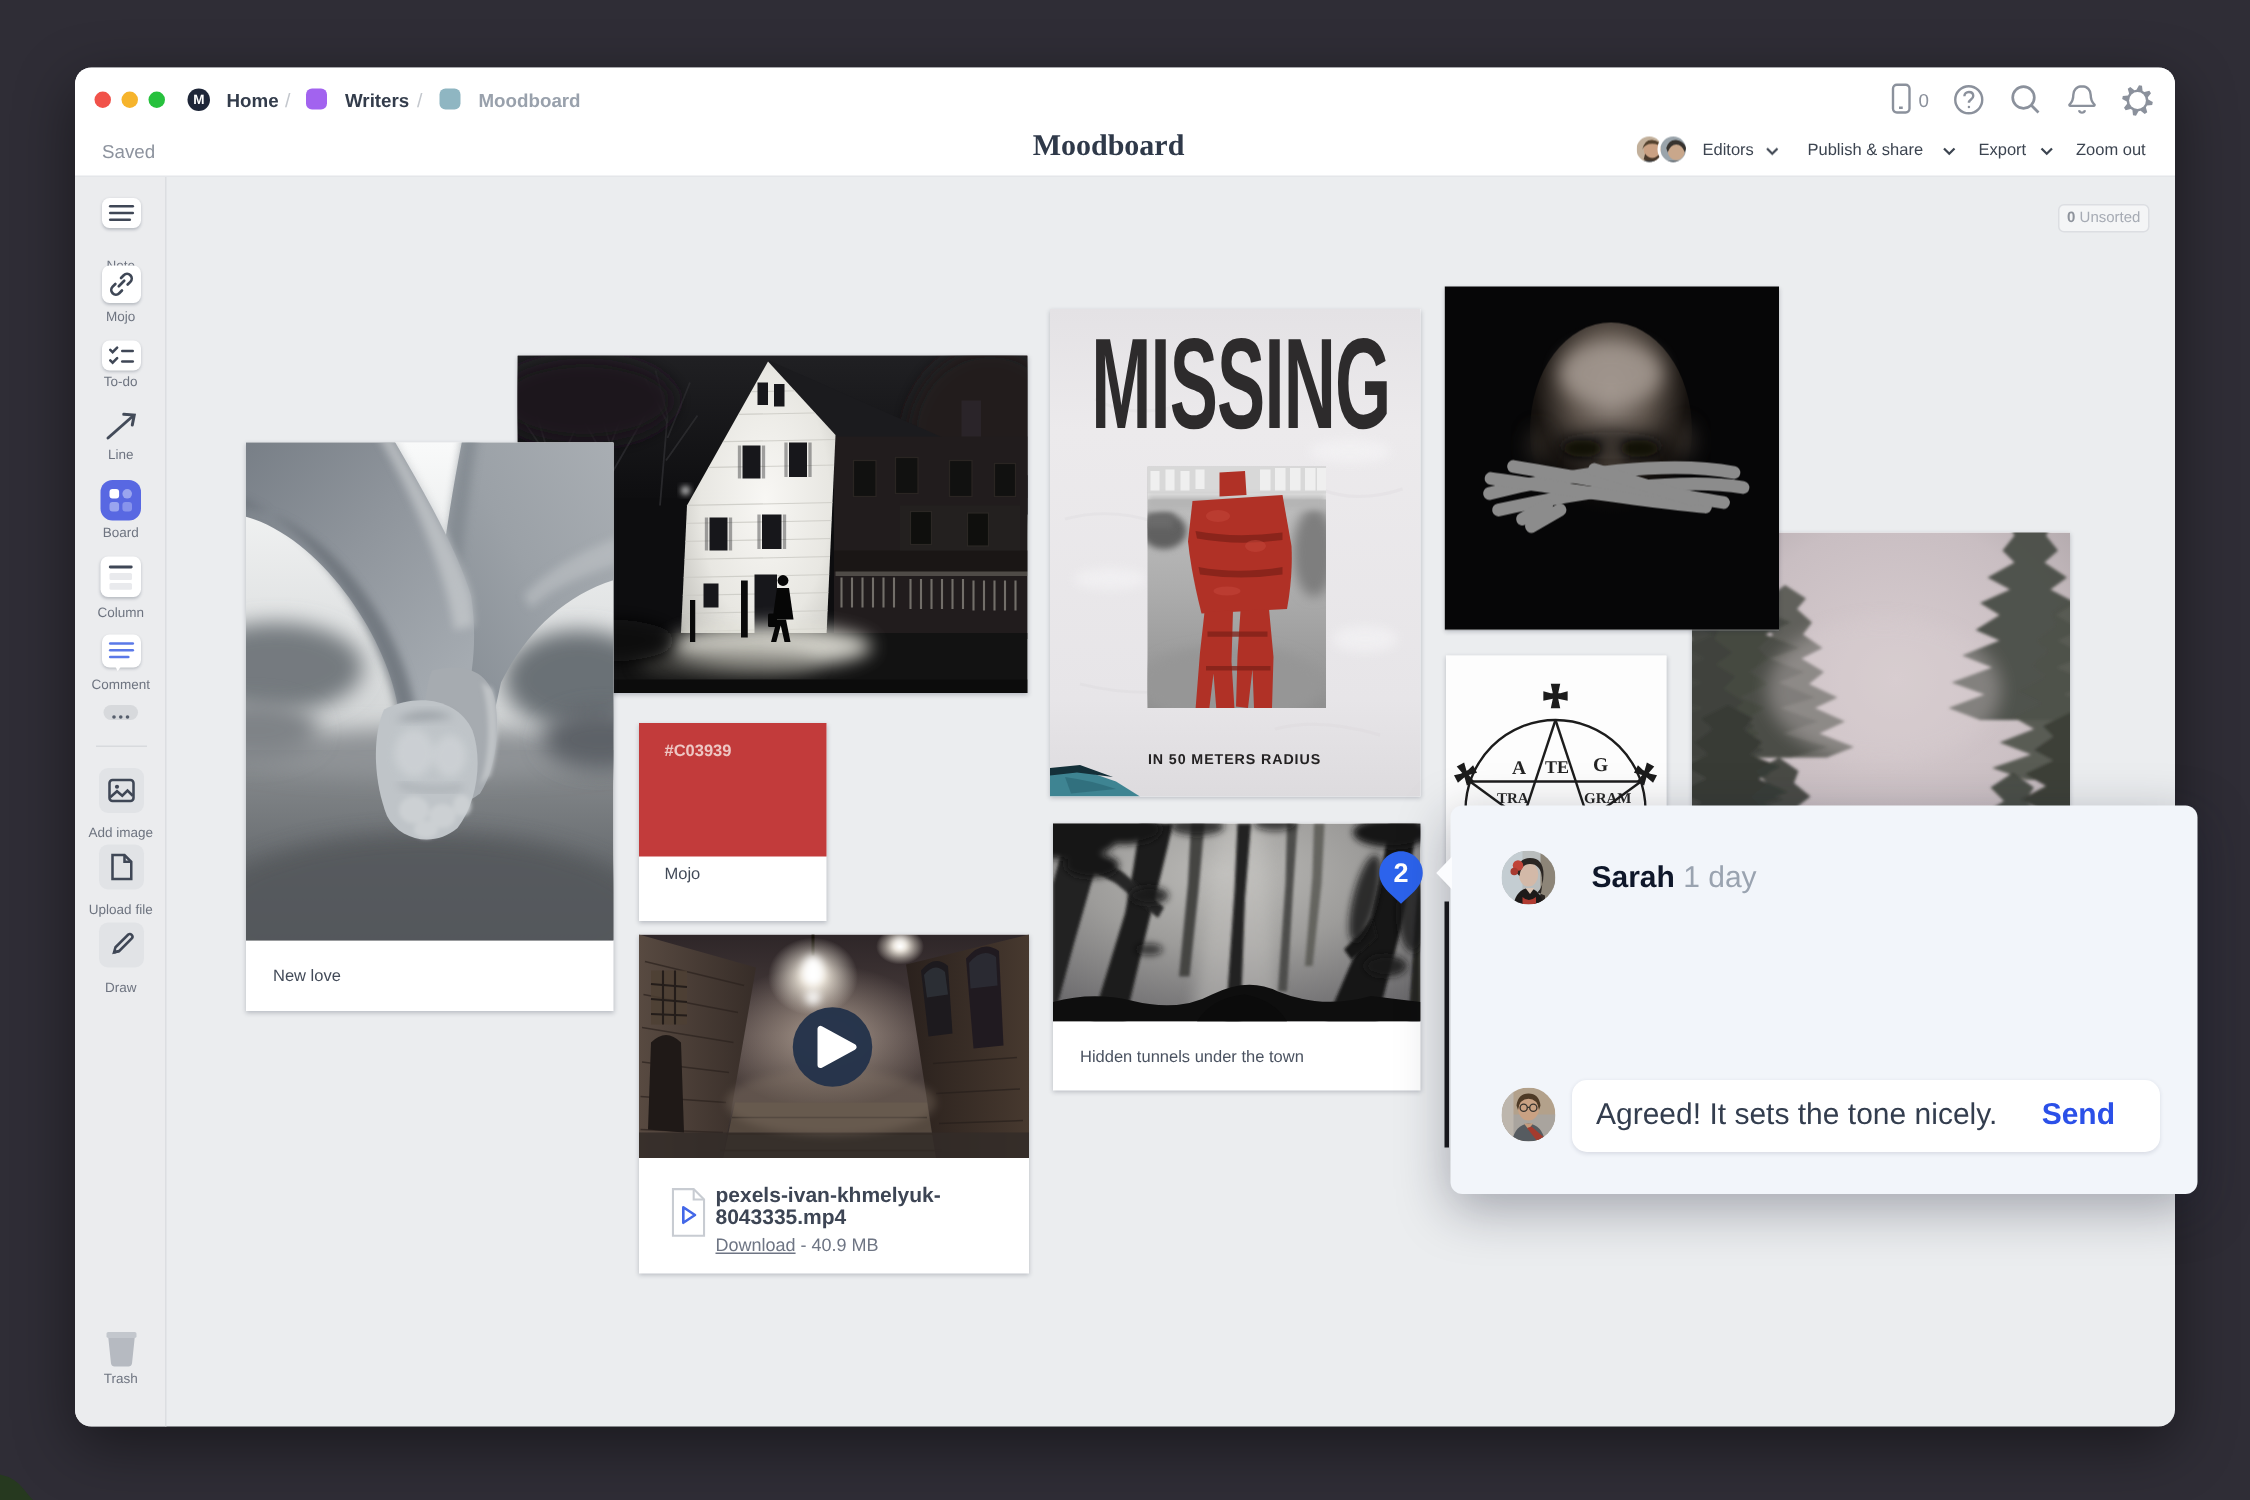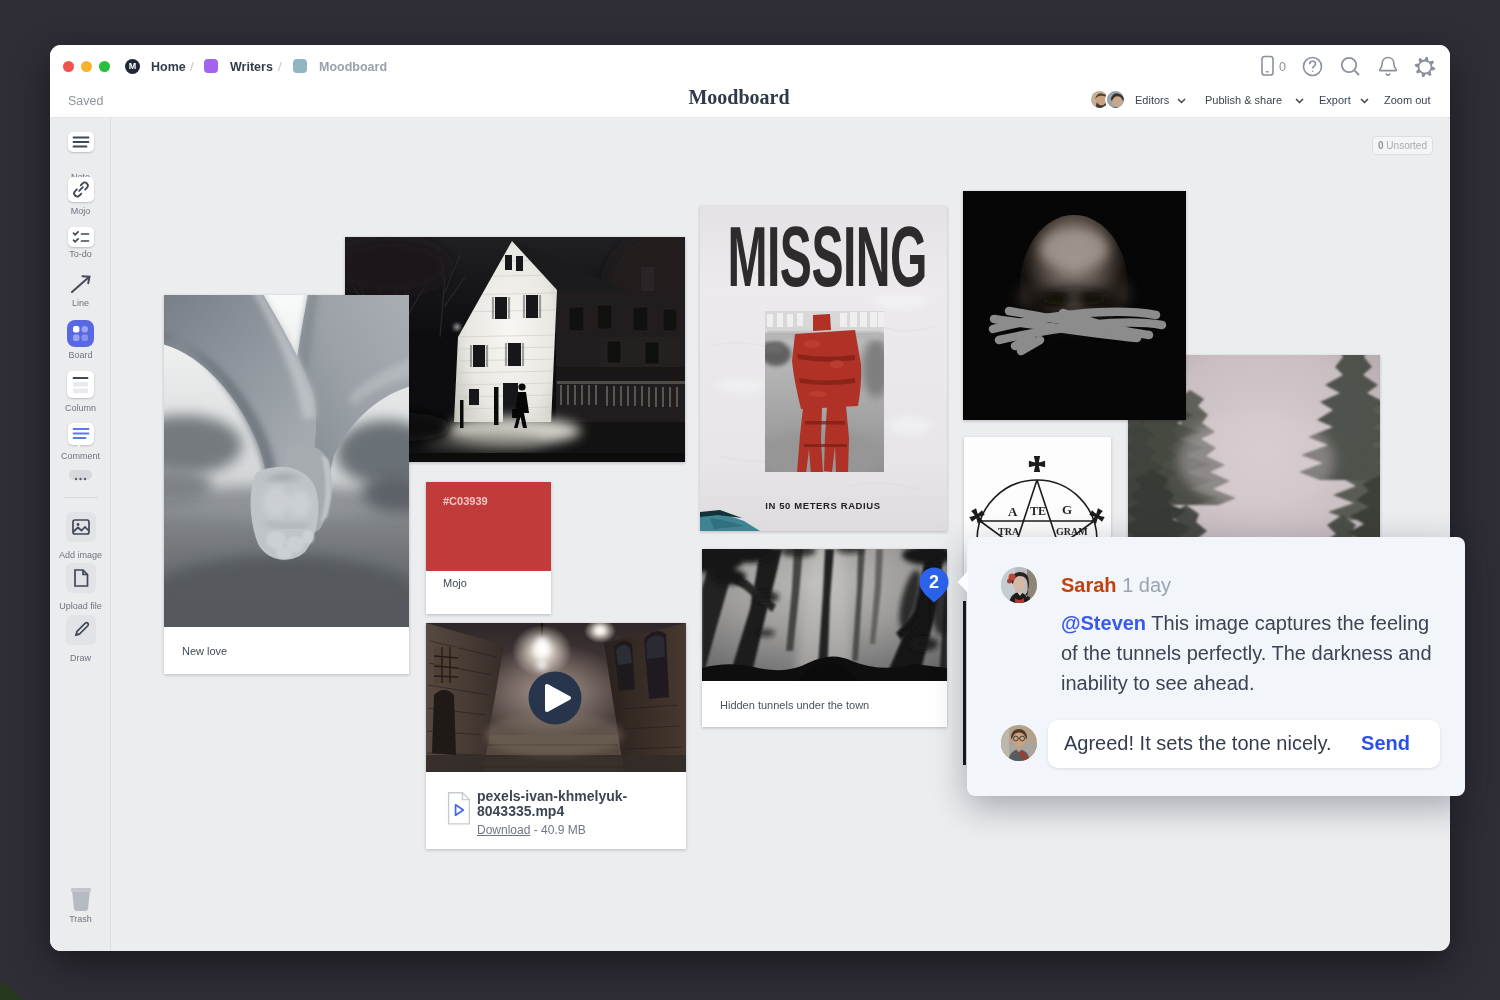--- a/index.html
+++ b/index.html
@@ -778,22 +778,21 @@
           <rect width="14" height="36" fill="#c4cdd2"></rect>
           <rect x="26" width="10" height="36" fill="#8d8578"></rect>
           <ellipse cx="18" cy="16" rx="6.5" ry="8" fill="#d3b9a8"></ellipse>
           <path d="M10,15 Q11,5 19,5 Q28,5 28,16 Q28,24 24,28 L29,30 L29,36 L23,36 Q28,28 27,18 Q26,9 19,9 Q13,9 12,17 z" fill="#2a2522"></path>
           <circle cx="11" cy="10" r="3.5" fill="#c04438"></circle>
           <circle cx="8.5" cy="14" r="2.5" fill="#a83a30"></circle>
           <path d="M8,36 Q10,26 18,25 Q26,26 28,36 z" fill="#1d1a19"></path>
           <path d="M16,25 l3,4 l3,-4 z" fill="#d8c2b2"></path>
           <path d="M14,31 q4,4 9,0 l0,5 l-9,0 z" fill="#b03b31"></path>
         </svg></div>
-    <div style="position:absolute; left:94px; top:37px; font-size:20px;"><b style="color:#c2410c;">Sarah</b> <span style="color:#9aa3b0;">1 day</span></div>
-    <div id="ctext"><b style="color:#3a5ae8;">@Steven</b> This image captures the feeling of the tunnels perfectly. The darkness and inability to see ahead.</div>
+    <div style="position:absolute; left:94px; top:37px; font-size:20px;"><b style="color:#0f172a;">Sarah</b> <span style="color:#9aa3b0;">1 day</span></div>
     <div class="pavatar" style="left:34px; top:188px;" id="avatar2"><svg width="36" height="36" viewBox="0 0 36 36">
           <rect width="36" height="36" fill="#b3a18b"></rect>
           <rect y="18" width="36" height="18" fill="#a9a49e"></rect>
           <rect width="8" height="36" fill="#bdb6ad"></rect>
           <ellipse cx="18" cy="14" rx="7" ry="8" fill="#c9a183"></ellipse>
           <path d="M10,12 Q11,4 18,4 Q25,4 26,12 L25,15 Q24,7.5 18,7.5 Q12,7.5 11,15 z" fill="#4e3a26"></path>
           <g stroke="#3a352f" stroke-width="0.9" fill="none">
             <circle cx="14.8" cy="13.5" r="2.4"></circle>
             <circle cx="21.2" cy="13.5" r="2.4"></circle>
             <line x1="17.2" y1="13.2" x2="18.8" y2="13.2"></line>

